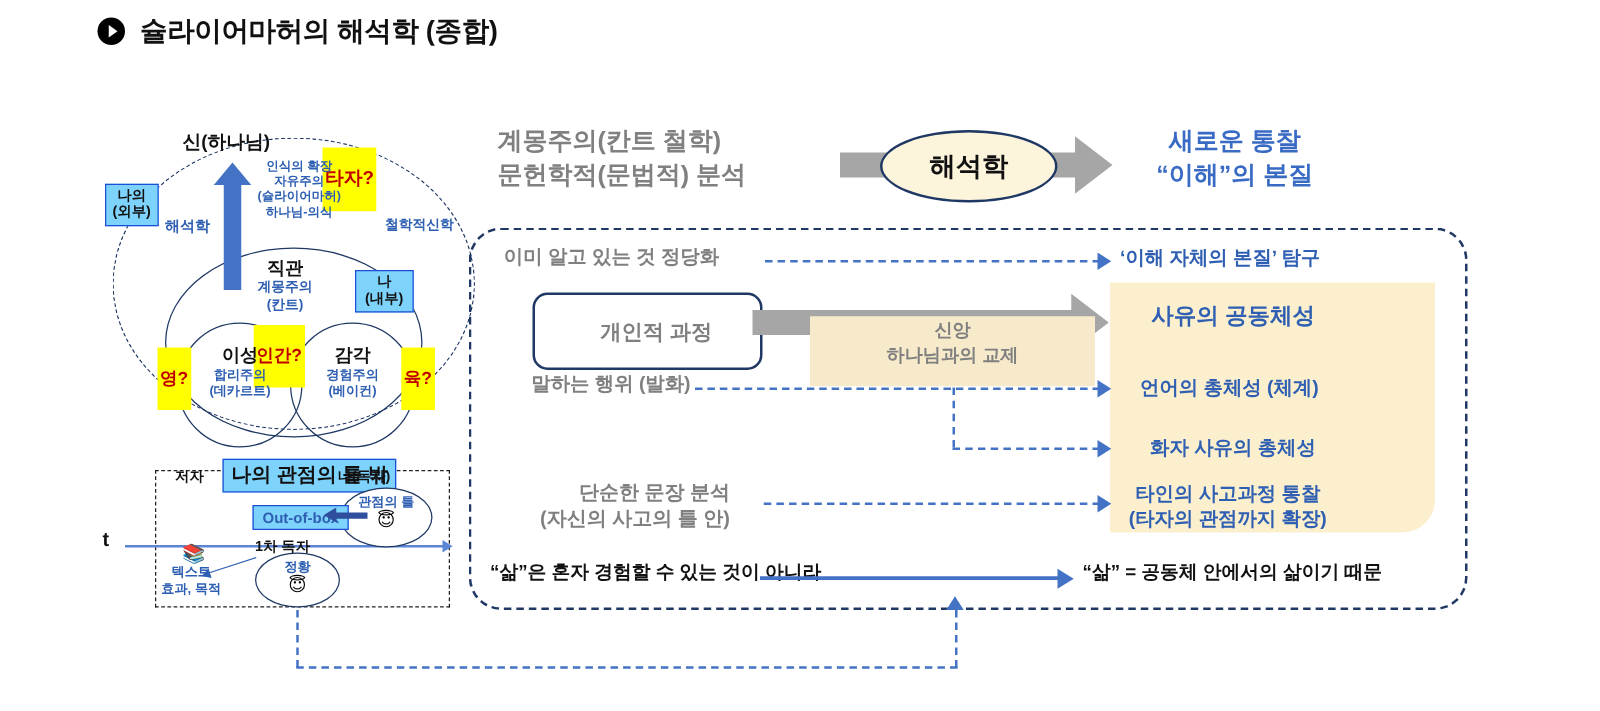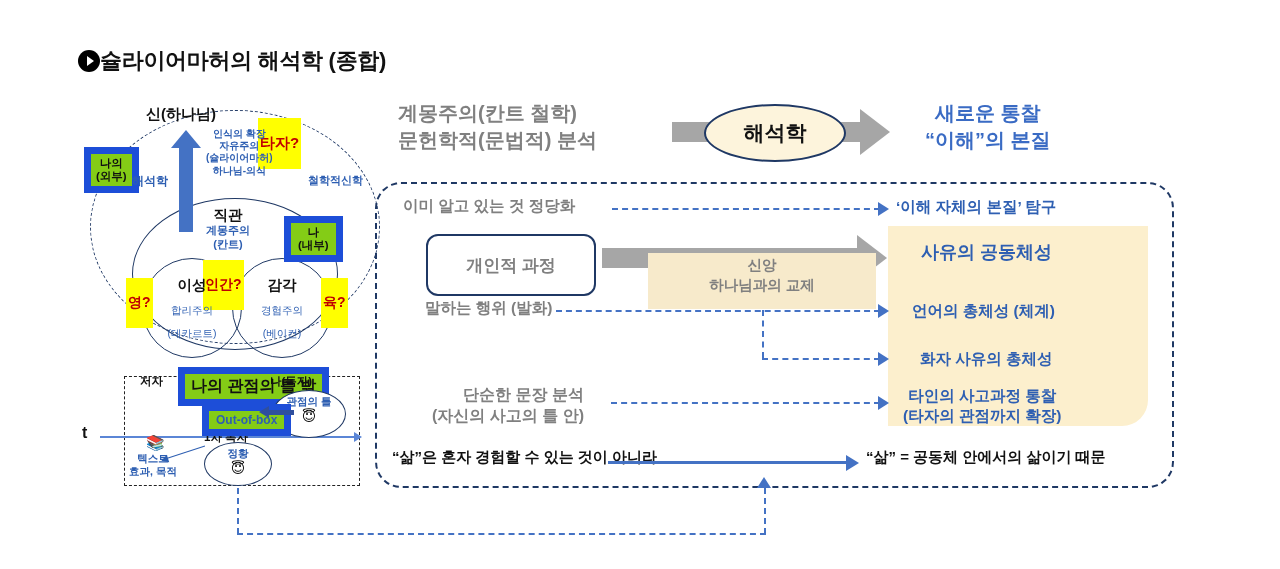--- a/index.html
+++ b/index.html
@@ -6,35 +6,35 @@
   body{
     width:1280px;height:569px;position:relative;overflow:hidden;
     font-family:"Liberation Sans","DejaVu Sans",sans-serif;
     -webkit-font-smoothing:antialiased;
   }
   .abs{position:absolute;}
   .nowrap{white-space:nowrap;}
   .ctr{text-align:center;}
 
   
-  #title-bar{left:78px;top:10px;display:flex;align-items:center;margin-top:36px;}
+  #title-bar{left:78px;top:10px;display:flex;align-items:center;gap:12px;}
   #title-bar .bullet{
     width:22px;height:22px;border-radius:50%;background:#000;
     display:flex;align-items:center;justify-content:center;
   }
   #title-bar .bullet::after{
     content:"";width:0;height:0;margin-left:3px;
     border-left:7px solid #fff;border-top:5px solid transparent;border-bottom:5px solid transparent;
   }
   #title-text{font-size:22px;font-weight:bold;color:#111;letter-spacing:-0.3px;}
 
   
   .t-blue{color:#2e5fb2;}
   .hl-yellow{background:#ffff00;color:#c00000;font-weight:bold;padding:17px 2px;}
-  .hl-beige{background:#84cc16;border:7px solid #1d4ed8;color:#111;font-weight:bold;}
+  .hl-beige{background:#7dd3fc;border:1px solid #1d4ed8;color:#111;font-weight:bold;}
 
   
   #circle-diagram{left:86px;top:100px;width:300px;height:245px;}
   .ellipse{position:absolute;border:1.6px solid #1f3864;border-radius:50%;}
   .ellipse.dashed{border-style:dashed;border-width:1.6px;}
   #outer-dashed{left:4px;top:10px;width:288px;height:232px;}
   #mid-solid{left:46px;top:98px;width:204px;height:150px;}
   #circ-left{left:56px;top:158px;width:98px;height:98px;}
   #circ-right{left:146px;top:158px;width:98px;height:98px;}
 
@@ -53,21 +53,21 @@
   #lbl-expansion{left:120px;top:28px;font-size:10px;font-weight:bold;text-align:center;line-height:1.22;}
   #lbl-phil-theo{left:222px;top:74px;font-size:11px;font-weight:bold;}
   #lbl-intuition{left:120px;top:107px;font-size:14.5px;font-weight:bold;color:#111;text-align:center;line-height:1.2;}
   #lbl-intuition .sub{font-size:11px;color:#2e5fb2;display:block;font-weight:bold;}
   #lbl-me{left:198px;top:116px;font-size:11.5px;text-align:center;padding:3px 7px;line-height:1.15;}
   #lbl-human{left:117px;top:160px;font-size:14px;}
   #lbl-spirit{left:40px;top:178px;font-size:14px;}
   #lbl-flesh{left:235px;top:178px;font-size:14px;}
   #lbl-reason{left:66px;top:176px;width:80px;font-size:14.5px;font-weight:bold;color:#111;text-align:center;line-height:1.25;}
   #lbl-sense{left:156px;top:176px;width:80px;font-size:14.5px;font-weight:bold;color:#111;text-align:center;line-height:1.25;}
-  #lbl-reason .sub,#lbl-sense .sub{font-size:10.5px;color:#2e5fb2;display:block;font-weight:normal;margin-top:10px;}
+  #lbl-reason .sub,#lbl-sense .sub{font-size:10.5px;color:#2e5fb2;display:block;font-weight:bold;}
 
   
   #timeline-block{left:92px;top:368px;width:272px;height:120px;}
   #tl-dashbox{position:absolute;left:32px;top:8px;width:234px;height:108px;border:1.8px dashed #222;}
   #tl-title{position:absolute;left:86px;top:-1px;font-size:16px;padding:2px 6px;}
   #tl-axis{position:absolute;left:8px;top:68px;width:260px;height:2px;background:#5b86d6;}
   #tl-axis::after{content:"";position:absolute;right:-2px;top:-4px;width:0;height:0;
     border-left:8px solid #5b86d6;border-top:5px solid transparent;border-bottom:5px solid transparent;}
   #tl-t{position:absolute;left:-10px;top:56px;font-size:16px;font-weight:bold;color:#111;}
   .tl-oval{position:absolute;border:1.4px solid #1f3864;border-radius:50%;background:#fff;text-align:center;}
@@ -111,21 +111,21 @@
 
   .row-right{position:absolute;color:#2e5fb2;font-weight:bold;line-height:1.28;}
   #txt-essence{left:896px;top:197px;font-size:15.5px;}
   #txt-community{left:921px;top:241px;font-size:18px;}
   #txt-language{left:912px;top:301px;font-size:15.5px;}
   #txt-speaker{left:920px;top:349px;font-size:15.5px;}
   #txt-insight-other{left:903px;top:386px;font-size:15.5px;text-align:center;}
   #txt-life-right{left:866px;top:448px;font-size:15px;font-weight:bold;color:#111;}
 
   #personal-box{left:426px;top:234px;width:166px;height:58px;border:2.2px solid #1f3864;border-radius:12px;
-    background:#fff;display:flex;align-items:center;justify-content:center;}
+    background:#fff;display:flex;align-items:center;justify-content:center;padding-left:14px;}
   #personal-box span{font-size:17px;font-weight:bold;color:#808080;}
 
   #mid-gray-bar{left:602px;top:248px;width:258px;height:20px;background:#a6a6a6;}
   #mid-gray-head{left:857px;top:235px;width:0;height:0;
     border-left:30px solid #a6a6a6;border-top:23px solid transparent;border-bottom:23px solid transparent;}
   #faith-box{left:648px;top:253px;width:228px;height:56px;background:#f7eacb;}
   #faith-text{left:648px;top:256px;width:228px;font-size:14.5px;font-weight:bold;color:#808080;text-align:center;line-height:1.35;}
 
   
   .dline{position:absolute;border-top:2px dashed #4472c4;height:0;}

